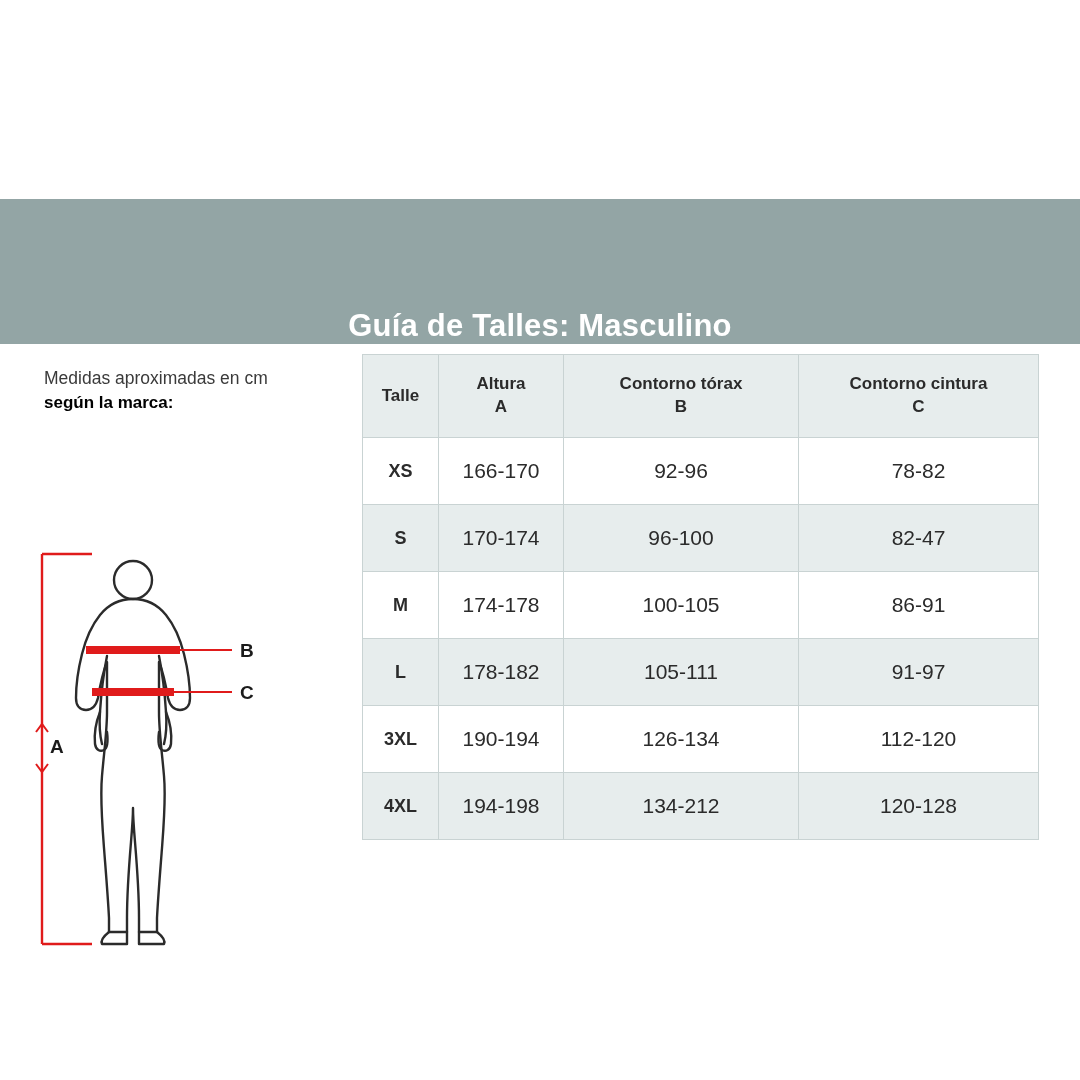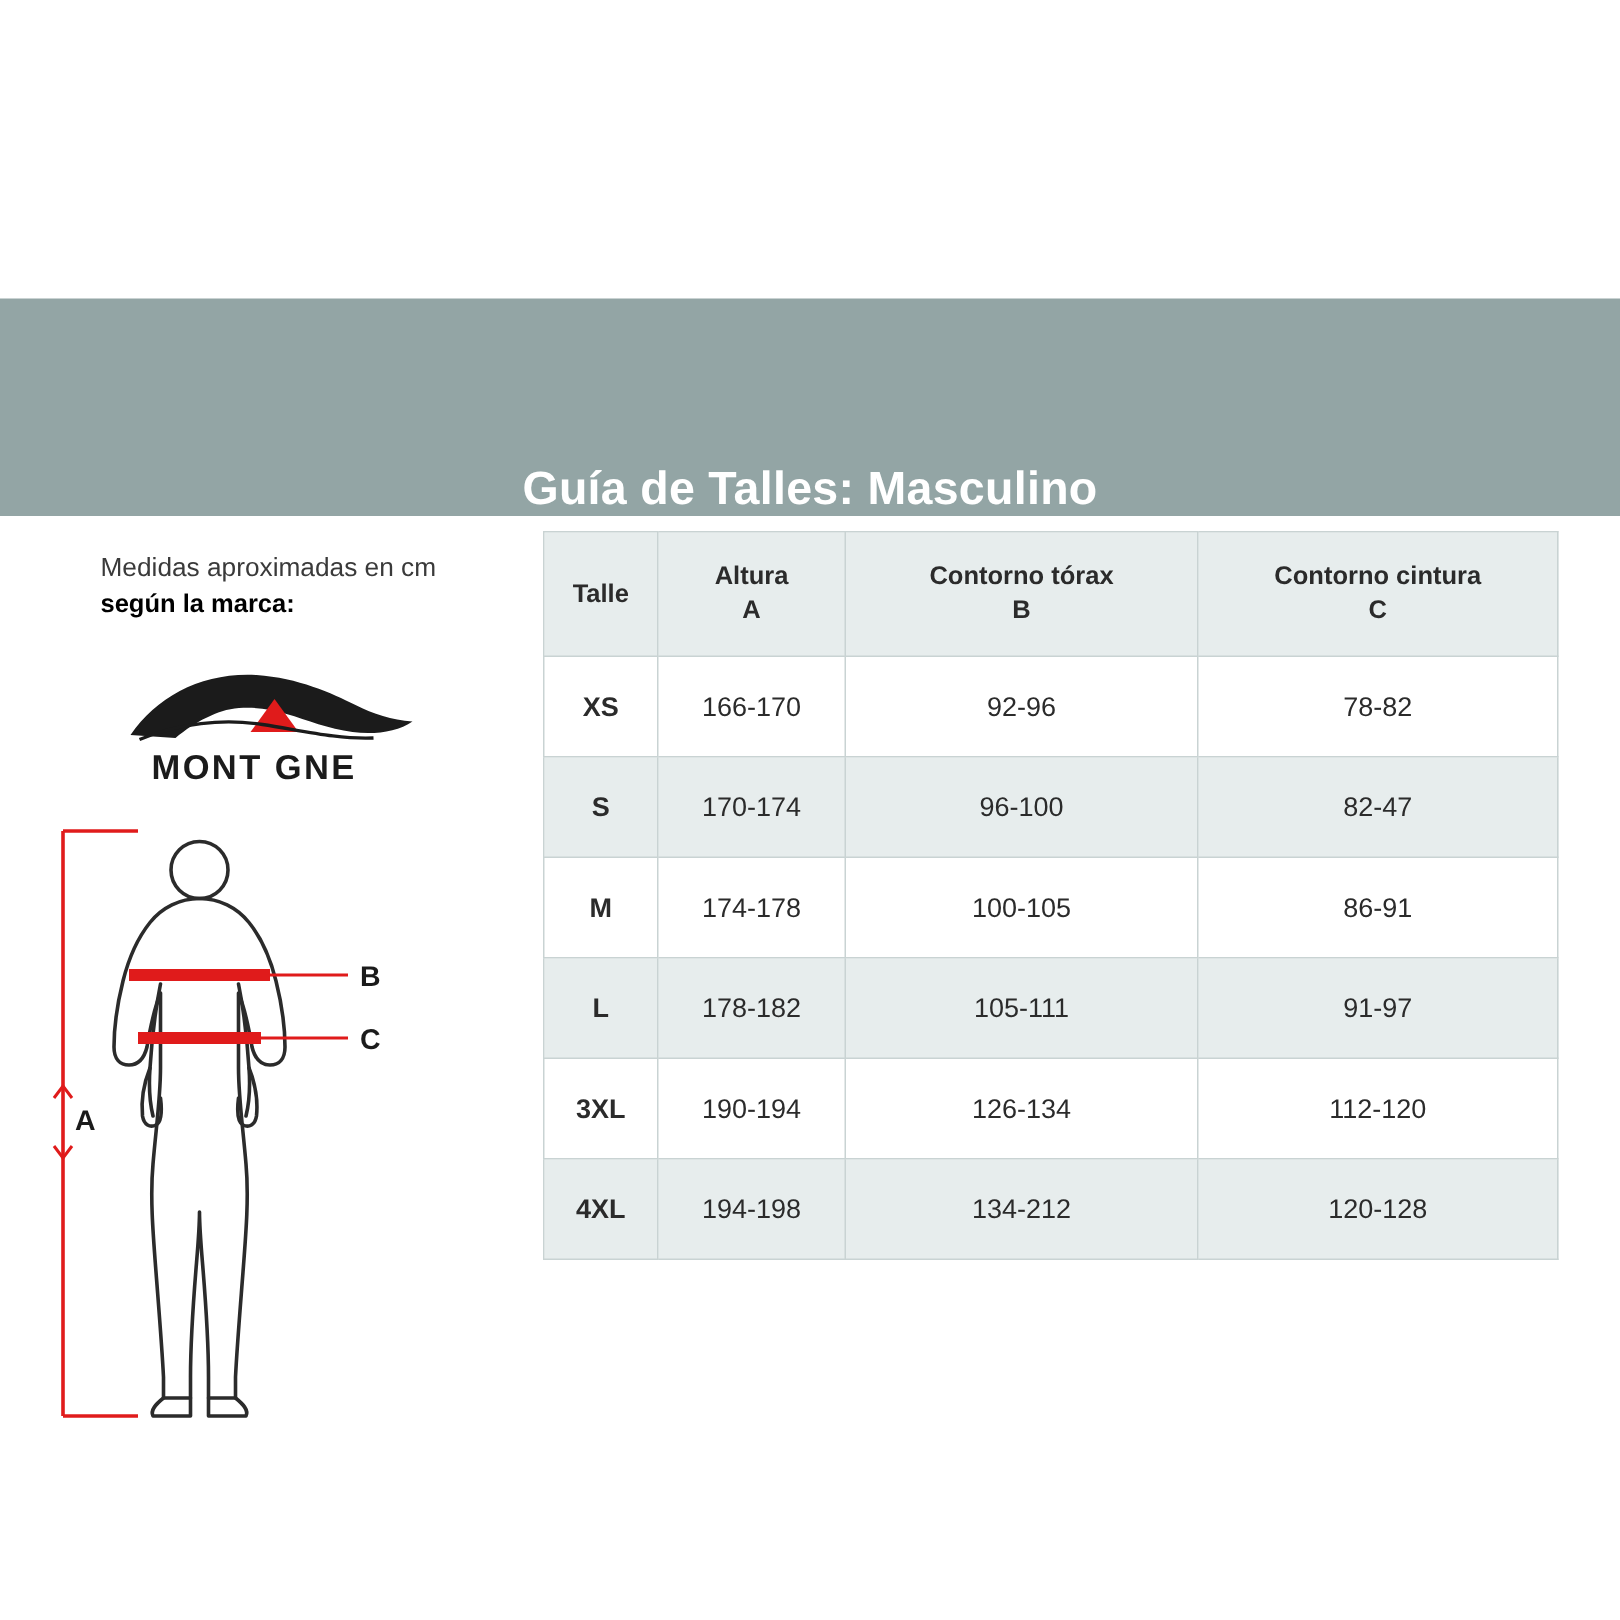--- a/index.html
+++ b/index.html
@@ -34,21 +34,20 @@
     font-weight: bold;
     letter-spacing: 0.2px;
   }
 
   
   .left-col {
     position: absolute;
     left: 44px;
     top: 366px;
     width: 300px;
-    margin-left: 23px;
   }
   .note-line1 {
     font-size: 17.5px;
     color: #3a3a3a;
     line-height: 1.45;
   }
   .note-line2 {
     font-size: 17px;
     color: #000000;
     font-weight: bold;
@@ -99,21 +98,21 @@
     color: #2b2b2b;
   }
   table.size-table th {
     background: #e7eded;
     font-size: 17px;
     font-weight: bold;
     height: 80px;
     line-height: 1.35;
   }
   table.size-table td {
-    font-size: 18px;
+    font-size: 21px;
     height: 64px;
   }
   table.size-table td.talle {
     font-weight: bold;
     font-size: 18px;
   }
   tr.row-odd td {
     background: #ffffff;
   }
   tr.row-even td {
@@ -132,33 +131,20 @@
 <body>
 
 <div class="banner">
   <div class="banner-title">Guía de Talles: Masculino</div>
 </div>
 
 <div class="left-col">
   <div class="note-line1">Medidas aproximadas en cm</div>
   <div class="note-line2">según la marca:</div>
 
-  <div class="logo-wrap">
-    <svg width="210" height="70" viewBox="0 0 210 70">
-
-      <path d="M8 44 C26 18 56 2 92 4 C120 6 142 16 158 24 C170 30 182 34 196 35
-               C186 42 170 44 156 42 C140 40 126 34 112 30 C96 25 78 24 64 30
-               C52 35 44 41 38 46 Z" fill="#1b1b1b"></path>
-
-      <path d="M88 42 L104 20 L120 42 Z" fill="#e01b1b"></path>
-
-      <path d="M14 47 C40 36 70 33 96 37 C122 41 146 47 170 46" stroke="#1b1b1b" stroke-width="2.2" fill="none"></path>
-    </svg>
-    <div class="logo-wordmark">MONT GNE</div>
-  </div>
 </div>
 
 <div class="figure-wrap">
   <svg width="280" height="420" viewBox="0 0 280 420">
 
     <g fill="none" stroke="#2b2b2b" stroke-width="2.4" stroke-linejoin="round" stroke-linecap="round">
 
       <circle cx="113" cy="44" r="19"></circle>
 
       <path d="M113 63

